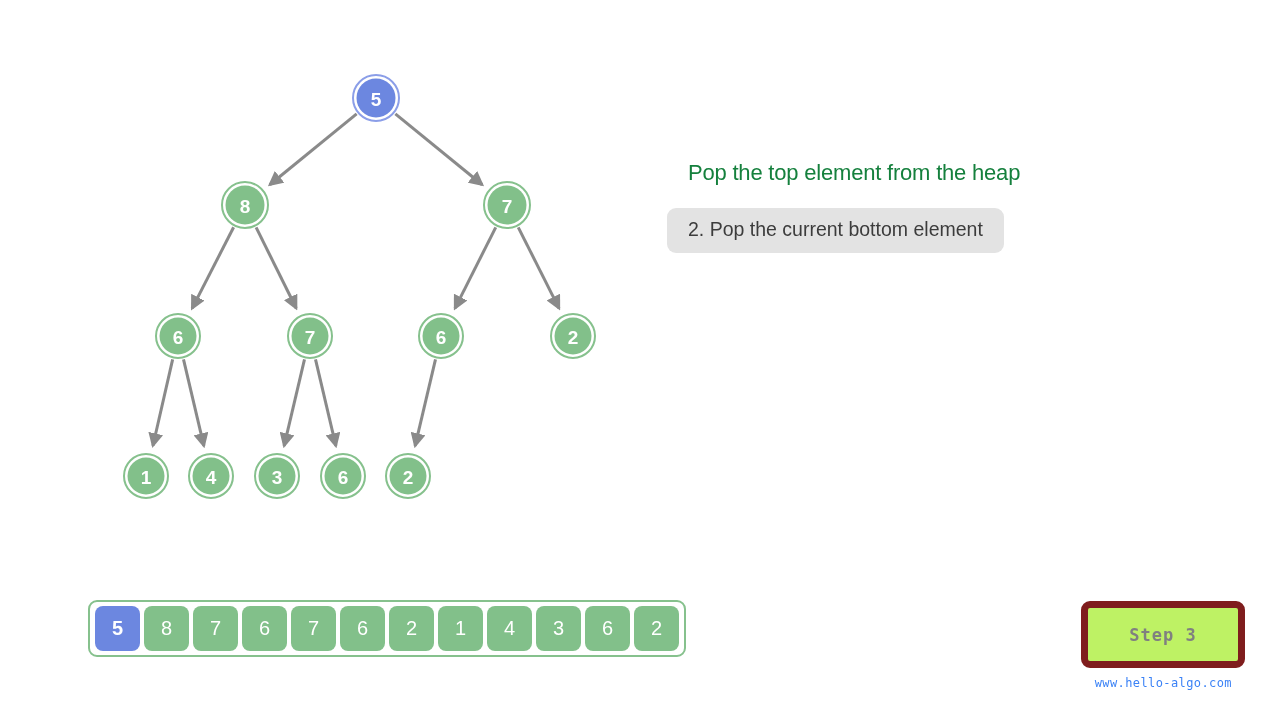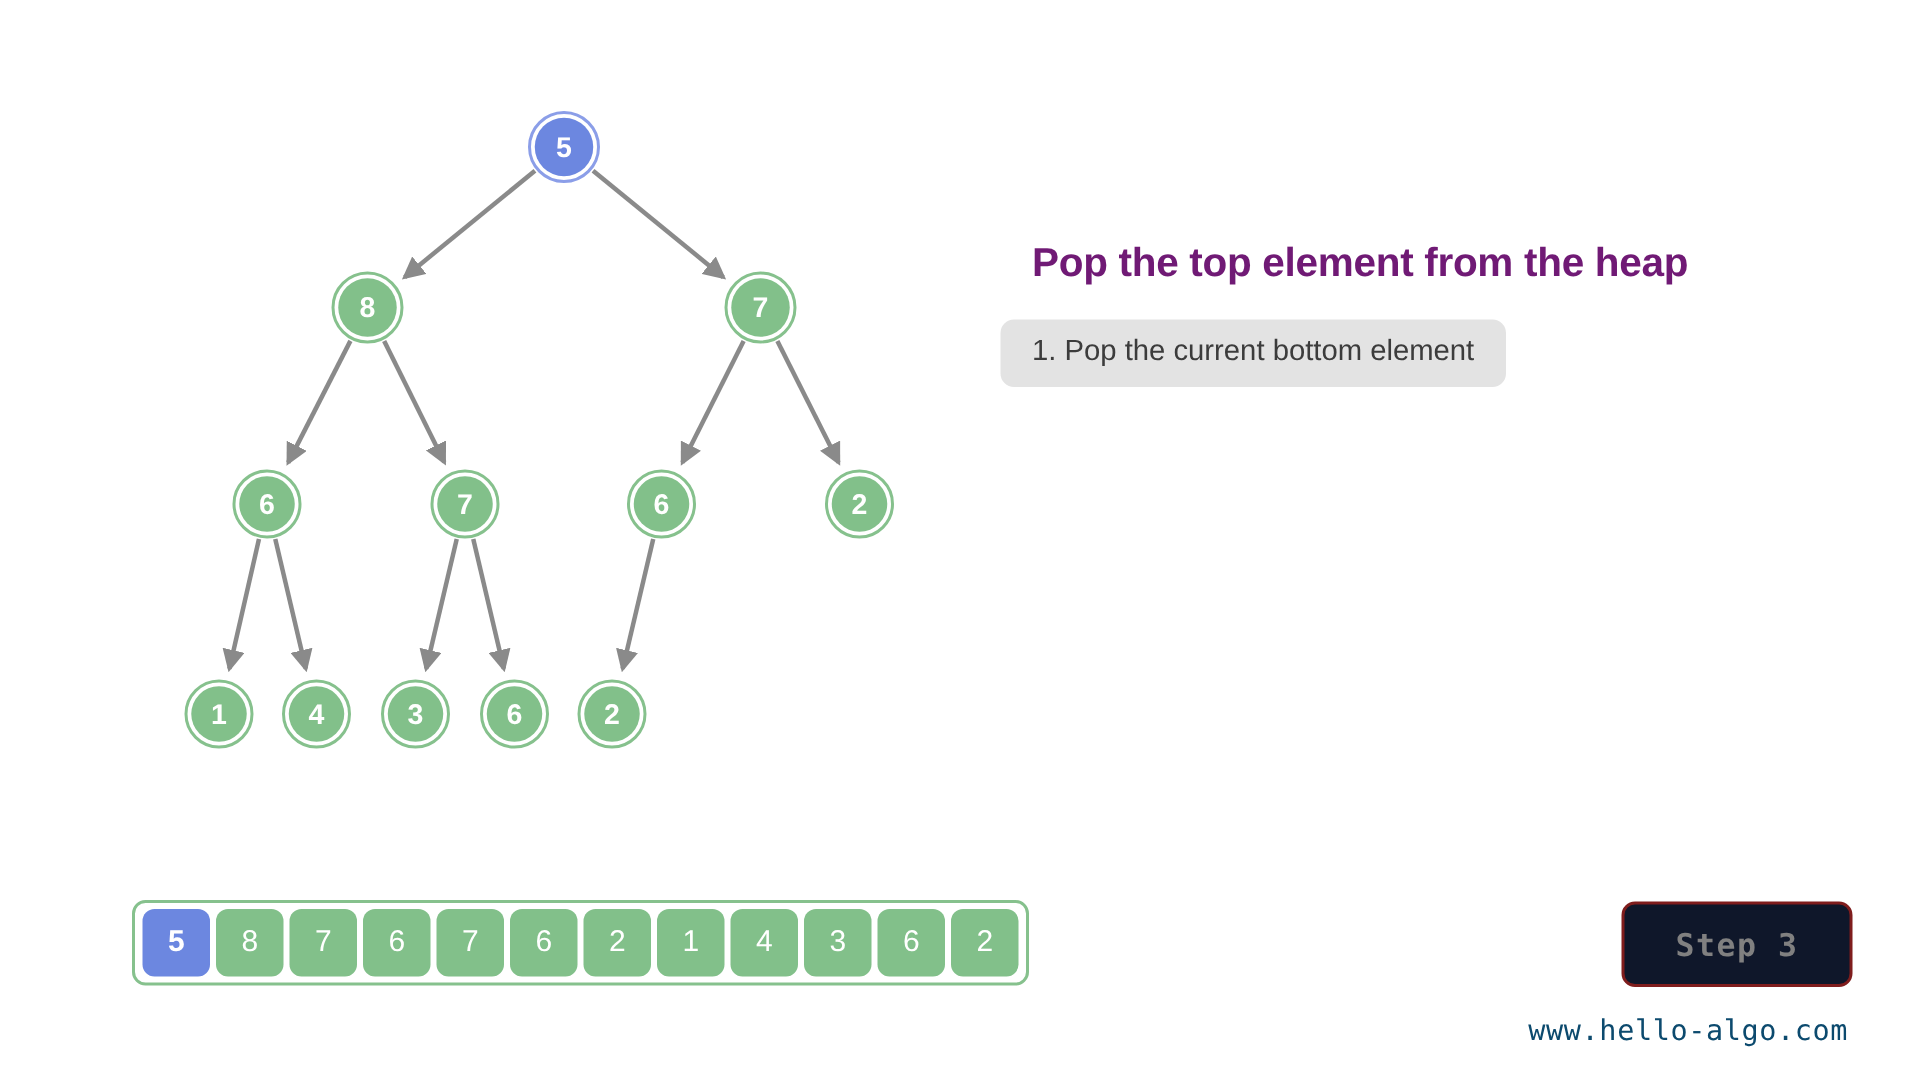--- a/index.html
+++ b/index.html
@@ -43,23 +43,23 @@
   }
 
   
   #info-panel {
     position: absolute;
     left: 667px;
     top: 160px;
     width: 560px;
   }
   #panel-title {
-    font-size: 27px;
-    font-weight: bold;
-    color: #701a75;
+    font-size: 22px;
+    font-weight: normal;
+    color: #15803d;
     margin: 0 0 22px 21px;
     letter-spacing: -0.2px;
   }
   .step-line {
     font-size: 19.5px;
     color: #3c3c3c;
     padding: 10px 21px 12px 21px;
     margin: 0;
     border-radius: 9px;
     line-height: 1.2;
@@ -99,39 +99,39 @@
     font-weight: bold;
   }
 
   
   #step-badge {
     position: absolute;
     left: 1081px;
     top: 601px;
     width: 150px;
     height: 53px;
-    border: 2px solid #7f1d1d;
+    border: 7px solid #7f1d1d;
     border-radius: 9px;
-    background: #0f172a;
+    background: #bef264;
     display: flex;
     align-items: center;
     justify-content: center;
     font-family: "DejaVu Sans Mono", monospace;
-    font-size: 21px;
+    font-size: 17px;
     font-weight: bold;
     color: #808080;
     letter-spacing: 1px;
   }
   #watermark {
     position: absolute;
     right: 48px;
     top: 676px;
     font-family: "DejaVu Sans Mono", monospace;
-    font-size: 19px;
-    color: #0c4a6e;
+    font-size: 12px;
+    color: #3b82f6;
     letter-spacing: 0.4px;
   }
 </style>
 </head>
 <body>
 
 <svg id="tree-svg" viewBox="0 0 700 560" xmlns="http://www.w3.org/2000/svg">
   <defs>
     <marker id="arrowhead" markerWidth="5" markerHeight="5" refX="4.2" refY="2.5" orient="auto" markerUnits="strokeWidth">
       <path d="M0,0 L5,2.5 L0,5 z" fill="#8a8a8a"></path>
@@ -210,21 +210,21 @@
         <circle cx="408" cy="476" r="22" class="node-outer" stroke="#86c18d"></circle>
         <circle cx="408" cy="476" r="18.5" fill="#82c08a"></circle>
         <text x="408" y="477" class="node-label">2</text>
       </g>
     </g>
 </svg>
 
 <div id="info-panel">
   <h1 id="panel-title">Pop the top element from the heap</h1>
   <div id="steps-list">
-      <div><span class="step-line is-active">1. Pop the current bottom element</span></div>
+      <div><span class="step-line is-active">2. Pop the current bottom element</span></div>
     </div>
 </div>
 
 <div id="array-wrap">
     <div class="array-cell is-highlight">5</div>
     <div class="array-cell">8</div>
     <div class="array-cell">7</div>
     <div class="array-cell">6</div>
     <div class="array-cell">7</div>
     <div class="array-cell">6</div>

